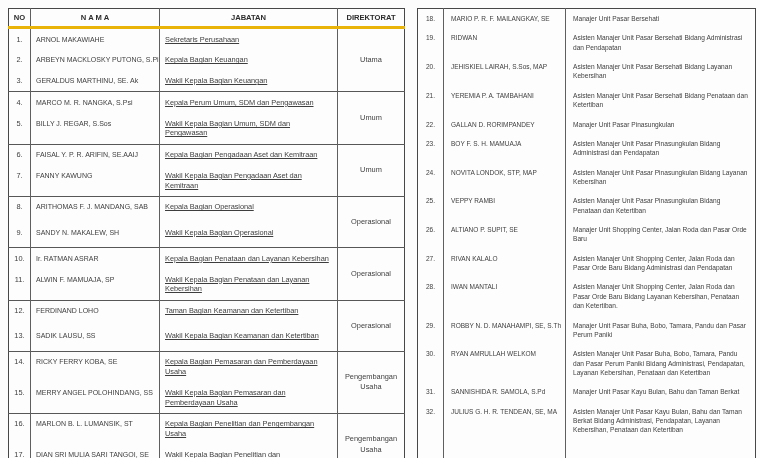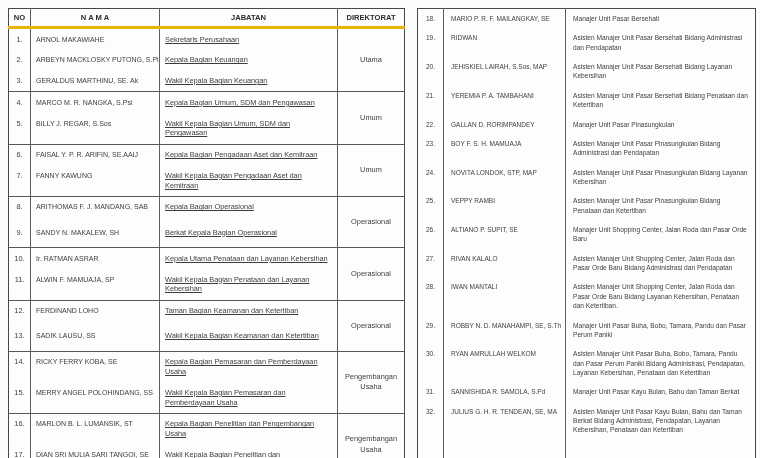--- a/index.html
+++ b/index.html
@@ -69,21 +69,21 @@
         <tr>
           <td class="no">3.</td>
           <td class="nama">GERALDUS MARTHINU, SE. Ak</td>
           <td class="jabatan">Wakil Kepala Bagian Keuangan</td>
         </tr>
       </tbody>
       <tbody class="group">
         <tr>
           <td class="no">4.</td>
           <td class="nama">MARCO M. R. NANGKA, S.Psi</td>
-          <td class="jabatan">Kepala Bagian Umum, SDM dan Pengawasan</td>
+          <td class="jabatan">Kepala Perum Umum, SDM dan Pengawasan</td>
           <td class="direktorat" rowspan="2">Umum</td>
         </tr>
         <tr>
           <td class="no">5.</td>
           <td class="nama">BILLY J. REGAR, S.Sos</td>
           <td class="jabatan">Wakil Kepala Bagian Umum, SDM dan Pengawasan</td>
         </tr>
       </tbody>
       <tbody class="group">
         <tr>
@@ -101,28 +101,28 @@
       <tbody class="group">
         <tr>
           <td class="no">8.</td>
           <td class="nama">ARITHOMAS F. J. MANDANG, SAB</td>
           <td class="jabatan">Kepala Bagian Operasional</td>
           <td class="direktorat" rowspan="2">Operasional</td>
         </tr>
         <tr>
           <td class="no">9.</td>
           <td class="nama">SANDY N. MAKALEW, SH</td>
-          <td class="jabatan">Berkat Kepala Bagian Operasional</td>
+          <td class="jabatan">Wakil Kepala Bagian Operasional</td>
         </tr>
       </tbody>
       <tbody class="group">
         <tr>
           <td class="no">10.</td>
           <td class="nama">Ir. RATMAN ASRAR</td>
-          <td class="jabatan">Kepala Utama Penataan dan Layanan Kebersihan</td>
+          <td class="jabatan">Kepala Bagian Penataan dan Layanan Kebersihan</td>
           <td class="direktorat" rowspan="2">Operasional</td>
         </tr>
         <tr>
           <td class="no">11.</td>
           <td class="nama">ALWIN F. MAMUAJA, SP</td>
           <td class="jabatan">Wakil Kepala Bagian Penataan dan Layanan Kebersihan</td>
         </tr>
       </tbody>
       <tbody class="group">
         <tr>

